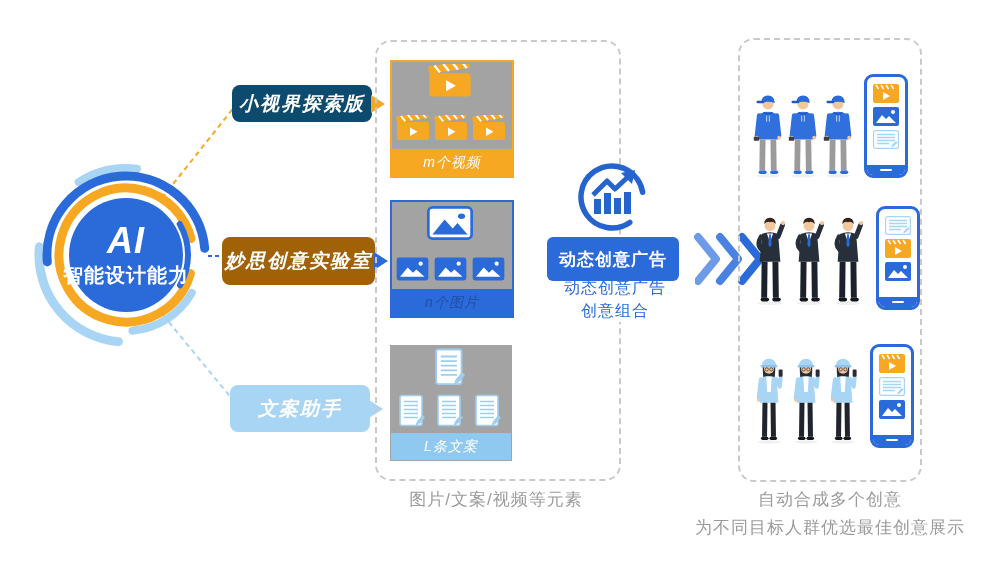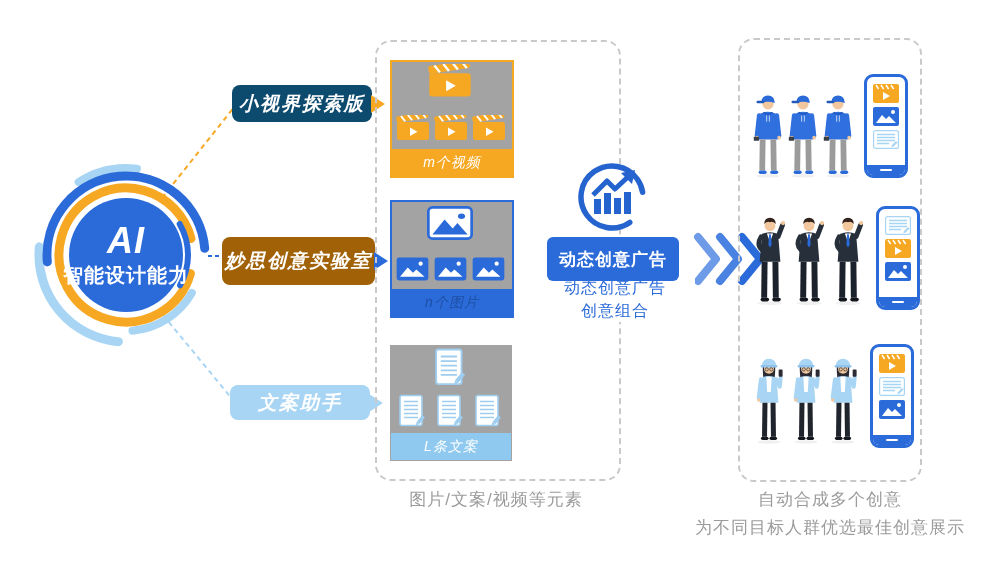--- a/index.html
+++ b/index.html
@@ -16,21 +16,21 @@
 
   
   .bubble{position:absolute;display:flex;align-items:center;justify-content:center;border-radius:8px;
           color:#fff;font-weight:700;font-style:italic;font-size:19px;letter-spacing:2px;}
   .bubble::after{content:"";position:absolute;right:-13px;top:50%;margin-top:-9px;border-top:9px solid transparent;
           border-bottom:9px solid transparent;border-left-width:14px;border-left-style:solid;}
   .bubble-1{left:232px;top:85px;width:140px;height:37px;background:#0c4a6e;}
   .bubble-1::after{border-left-color:#F7A823;}
   .bubble-2{left:222px;top:237px;width:153px;height:48px;background:#a16207;}
   .bubble-2::after{border-left-color:#2B6BD9;}
-  .bubble-3{left:230px;top:385px;width:140px;height:35px;background:#A9D5F5;}
+  .bubble-3{left:230px;top:385px;width:140px;height:47px;background:#A9D5F5;}
   .bubble-3::after{border-left-color:#A9D5F5;}
 
   
   .panel{position:absolute;border:2px dashed #C9C9C9;border-radius:16px;background:transparent;}
   .panel-upload{left:375px;top:40px;width:242px;height:437px;}
   .panel-output{left:738px;top:38px;width:180px;height:440px;}
 
   
   .card{position:absolute;left:13px;width:120px;border-radius:0;overflow:hidden;background:#a3a3a3;}
   .card .icons{height:87px;padding:2px 1px 0 1px;box-sizing:border-box;}

